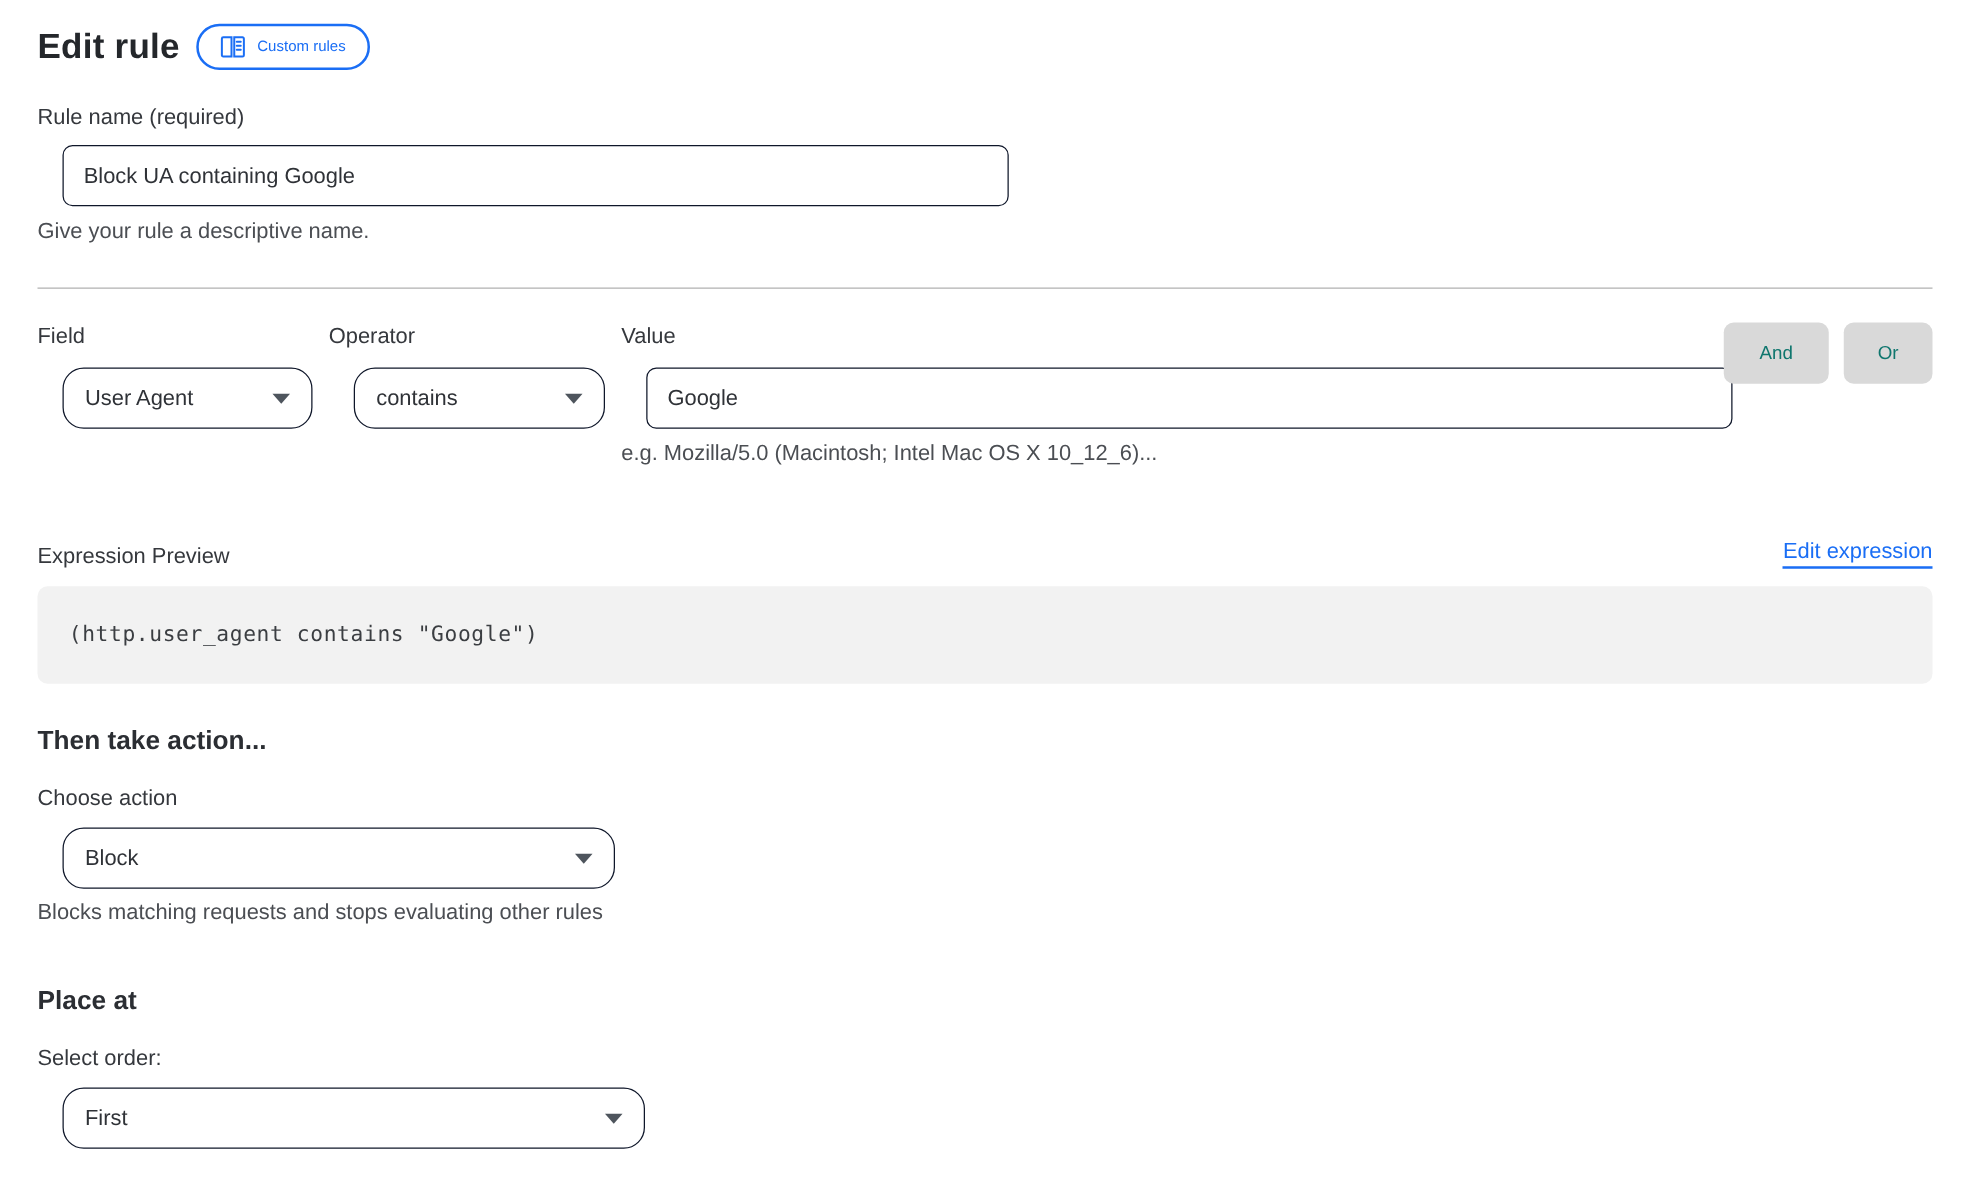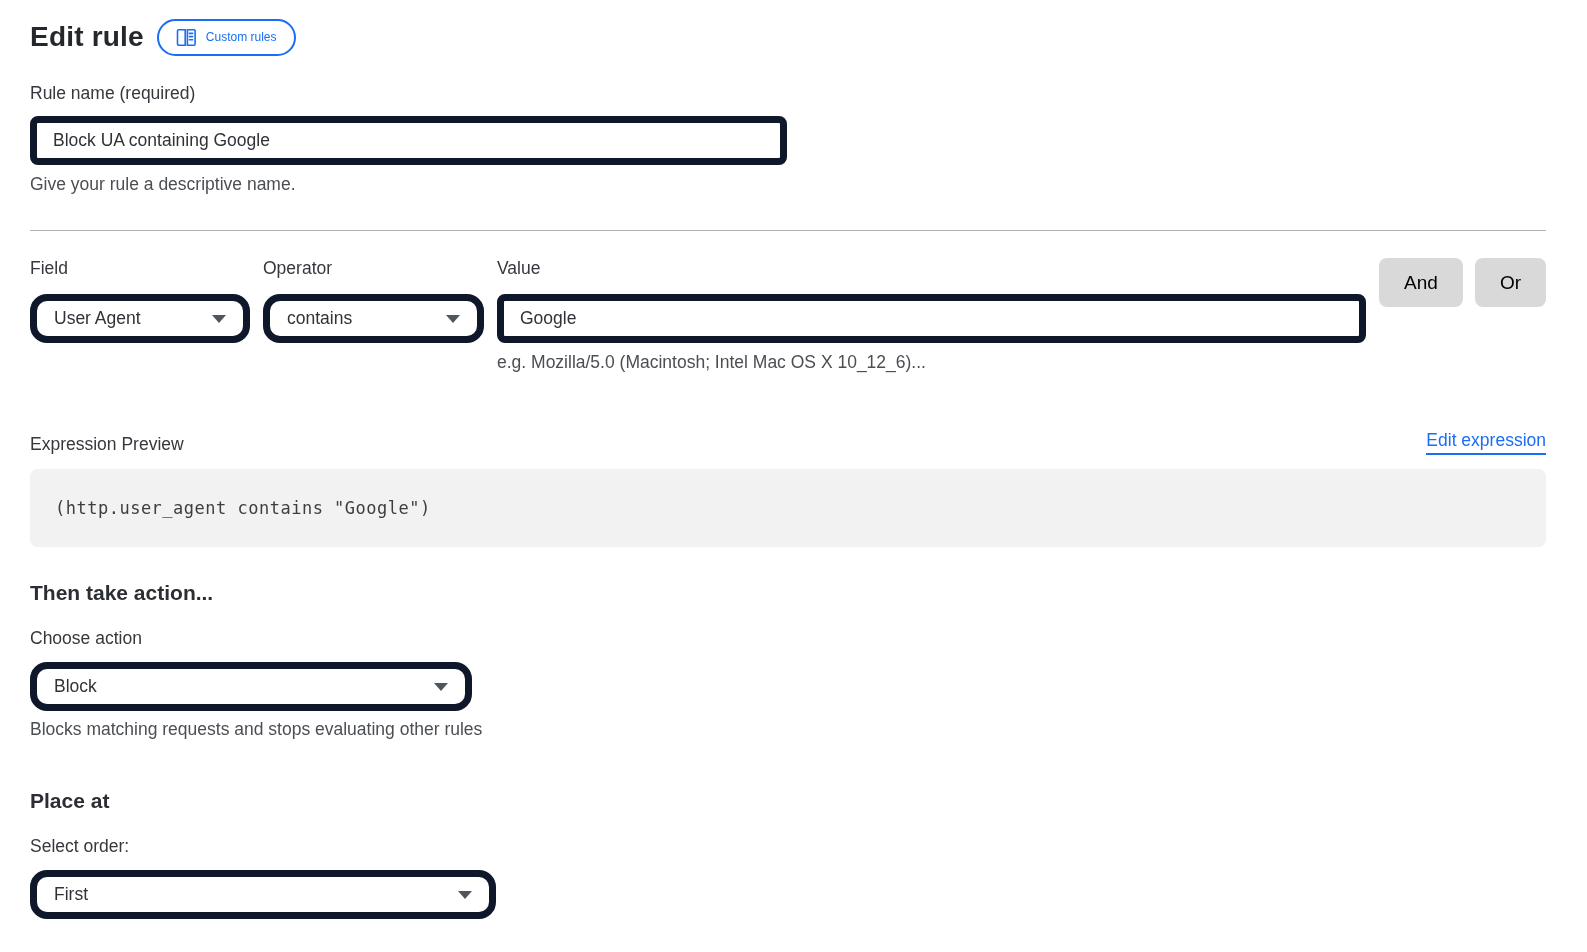--- a/index.html
+++ b/index.html
@@ -50,26 +50,27 @@
     color: #35383d;
   }
   .helper-text {
     font-size: 17.5px;
     color: #4b4e53;
   }
 
   
   .text-input, .dropdown {
     height: 49px;
-    border: 7px solid #0f172a;
+    border: 1px solid #0f172a;
     border-radius: 8px;
     background: #fff;
     font-size: 17.5px;
     color: #2f3237;
     font-family: "Liberation Sans", sans-serif;
+    margin-left: 20px;
   }
   .text-input {
     padding: 0 16px;
     width: 100%;
     outline: none;
   }
   .dropdown {
     display: flex;
     align-items: center;
     justify-content: space-between;
@@ -107,22 +108,22 @@
   .cond-col { display: flex; flex-direction: column; }
   .cond-col .field-label { margin-bottom: 15px; }
   .col-field { width: 220px; }
   .col-operator { width: 221px; }
   .col-value { width: 869px; }
   .gray-btn {
     height: 49px;
     border: none;
     border-radius: 8px;
     background: #d9d9d9;
-    color: #000000;
-    font-size: 19px;
+    color: #0f766e;
+    font-size: 15px;
     font-family: "Liberation Sans", sans-serif;
     cursor: pointer;
   }
   .and-btn { width: 84px; margin-left: 0; }
   .or-btn { width: 71px; margin-left: -1px; }
   .value-help { margin-top: 9px; margin-left: 467px; }
 
   
   .expr-header {
     margin-top: 57px;

